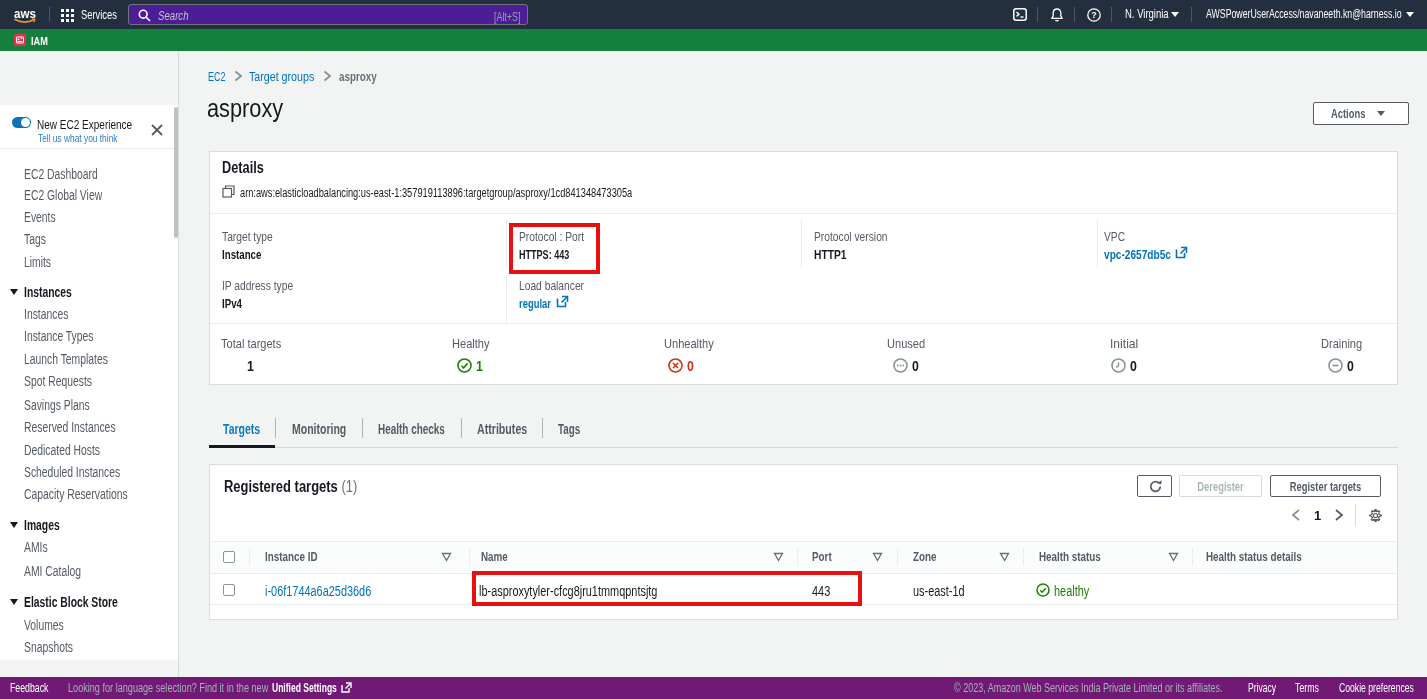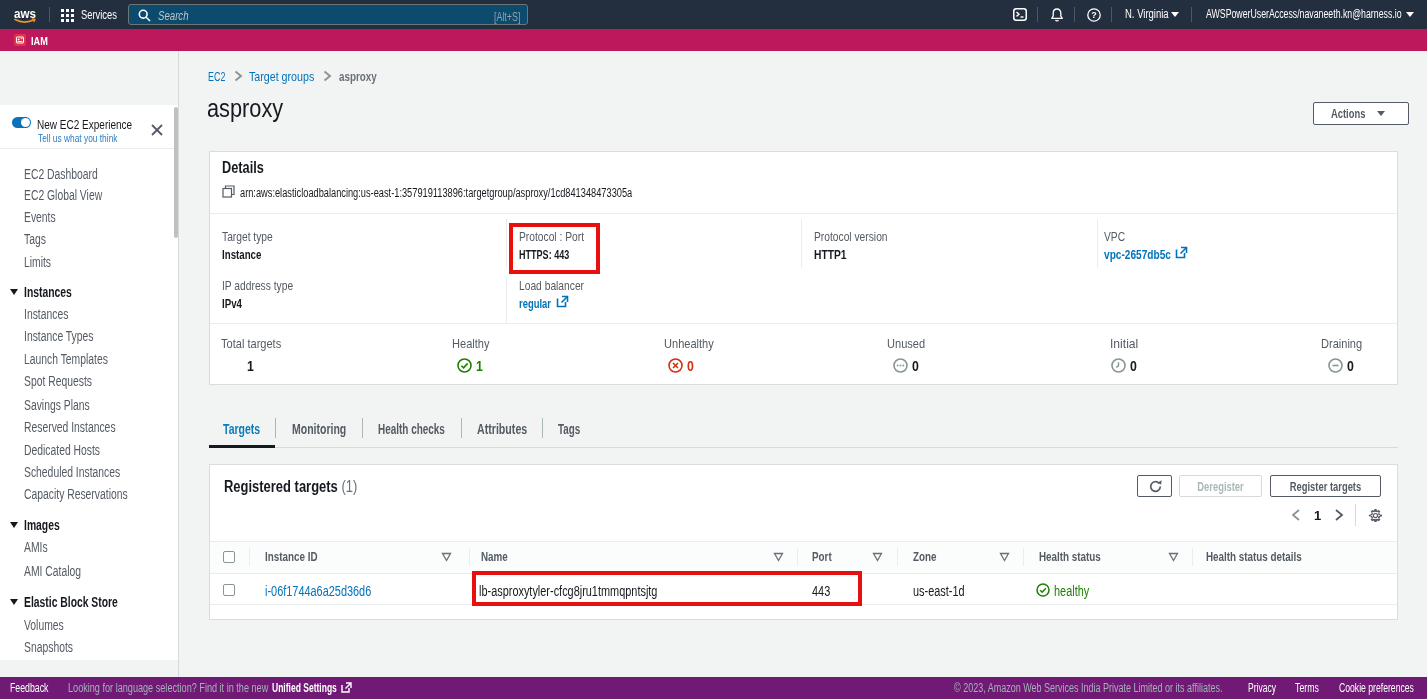--- a/index.html
+++ b/index.html
@@ -2,25 +2,25 @@
 <html><head>
 <meta charset="utf-8">
 <style>
   * { margin:0; padding:0; box-sizing:border-box; }
   html,body { width:1427px; height:699px; overflow:hidden; }
   body { font-family:"Liberation Sans", sans-serif; }
   #root { position:relative; width:1427px; height:699px; background:#f2f3f3; overflow:hidden; }
   .tx { transform-origin:0 50%; transform:scaleX(var(--sx,0.78)); white-space:nowrap; position:absolute; }
   
   #topbar { position:absolute; left:0; top:0; width:1427px; height:29px; background:#232f3e; }
-  #iambar { position:absolute; left:0; top:29px; width:1427px; height:22px; background:#be185d; }
+  #iambar { position:absolute; left:0; top:29px; width:1427px; height:22px; background:#15803d; }
   .tsep { position:absolute; top:7px; width:1px; height:15px; background:#4d5866; }
   .ticon { position:absolute; top:8px; }
   .ttext { color:#fff; font-size:12.5px; line-height:13px; --sx:0.75; }
-  #searchbox { position:absolute; left:128px; top:4px; width:400px; height:21px; background:#0c4a6e; border:1px solid #6c7778; border-radius:3px; }
+  #searchbox { position:absolute; left:128px; top:4px; width:400px; height:21px; background:#4c1d95; border:1px solid #6c7778; border-radius:3px; }
   
   #sidebar { position:absolute; left:0; top:105px; width:178px; height:555px; background:#fff; }
   #sideborder { position:absolute; left:178px; top:51px; width:1px; height:626px; background:#d5dbdb; }
   .si { position:absolute; left:24px; font-size:14px; line-height:15px; color:#545b64; --sx:0.74; transform-origin:0 50%; transform:scaleX(0.74); white-space:nowrap; }
   .sh { position:absolute; left:24px; font-size:14px; line-height:15px; color:#16191f; font-weight:bold; transform-origin:0 50%; transform:scaleX(0.74); white-space:nowrap; }
   .caret-dn { position:absolute; left:10px; width:0; height:0; border-left:4.5px solid transparent; border-right:4.5px solid transparent; border-top:6px solid #16191f; }
   
   .card { position:absolute; background:#fff; border:1px solid #d9dddd; }
   .lbl { color:#545b64; font-size:13.5px; line-height:15px; --sx:0.76; }
   .val { color:#16191f; font-size:13.5px; line-height:15px; font-weight:bold; --sx:0.72; }

